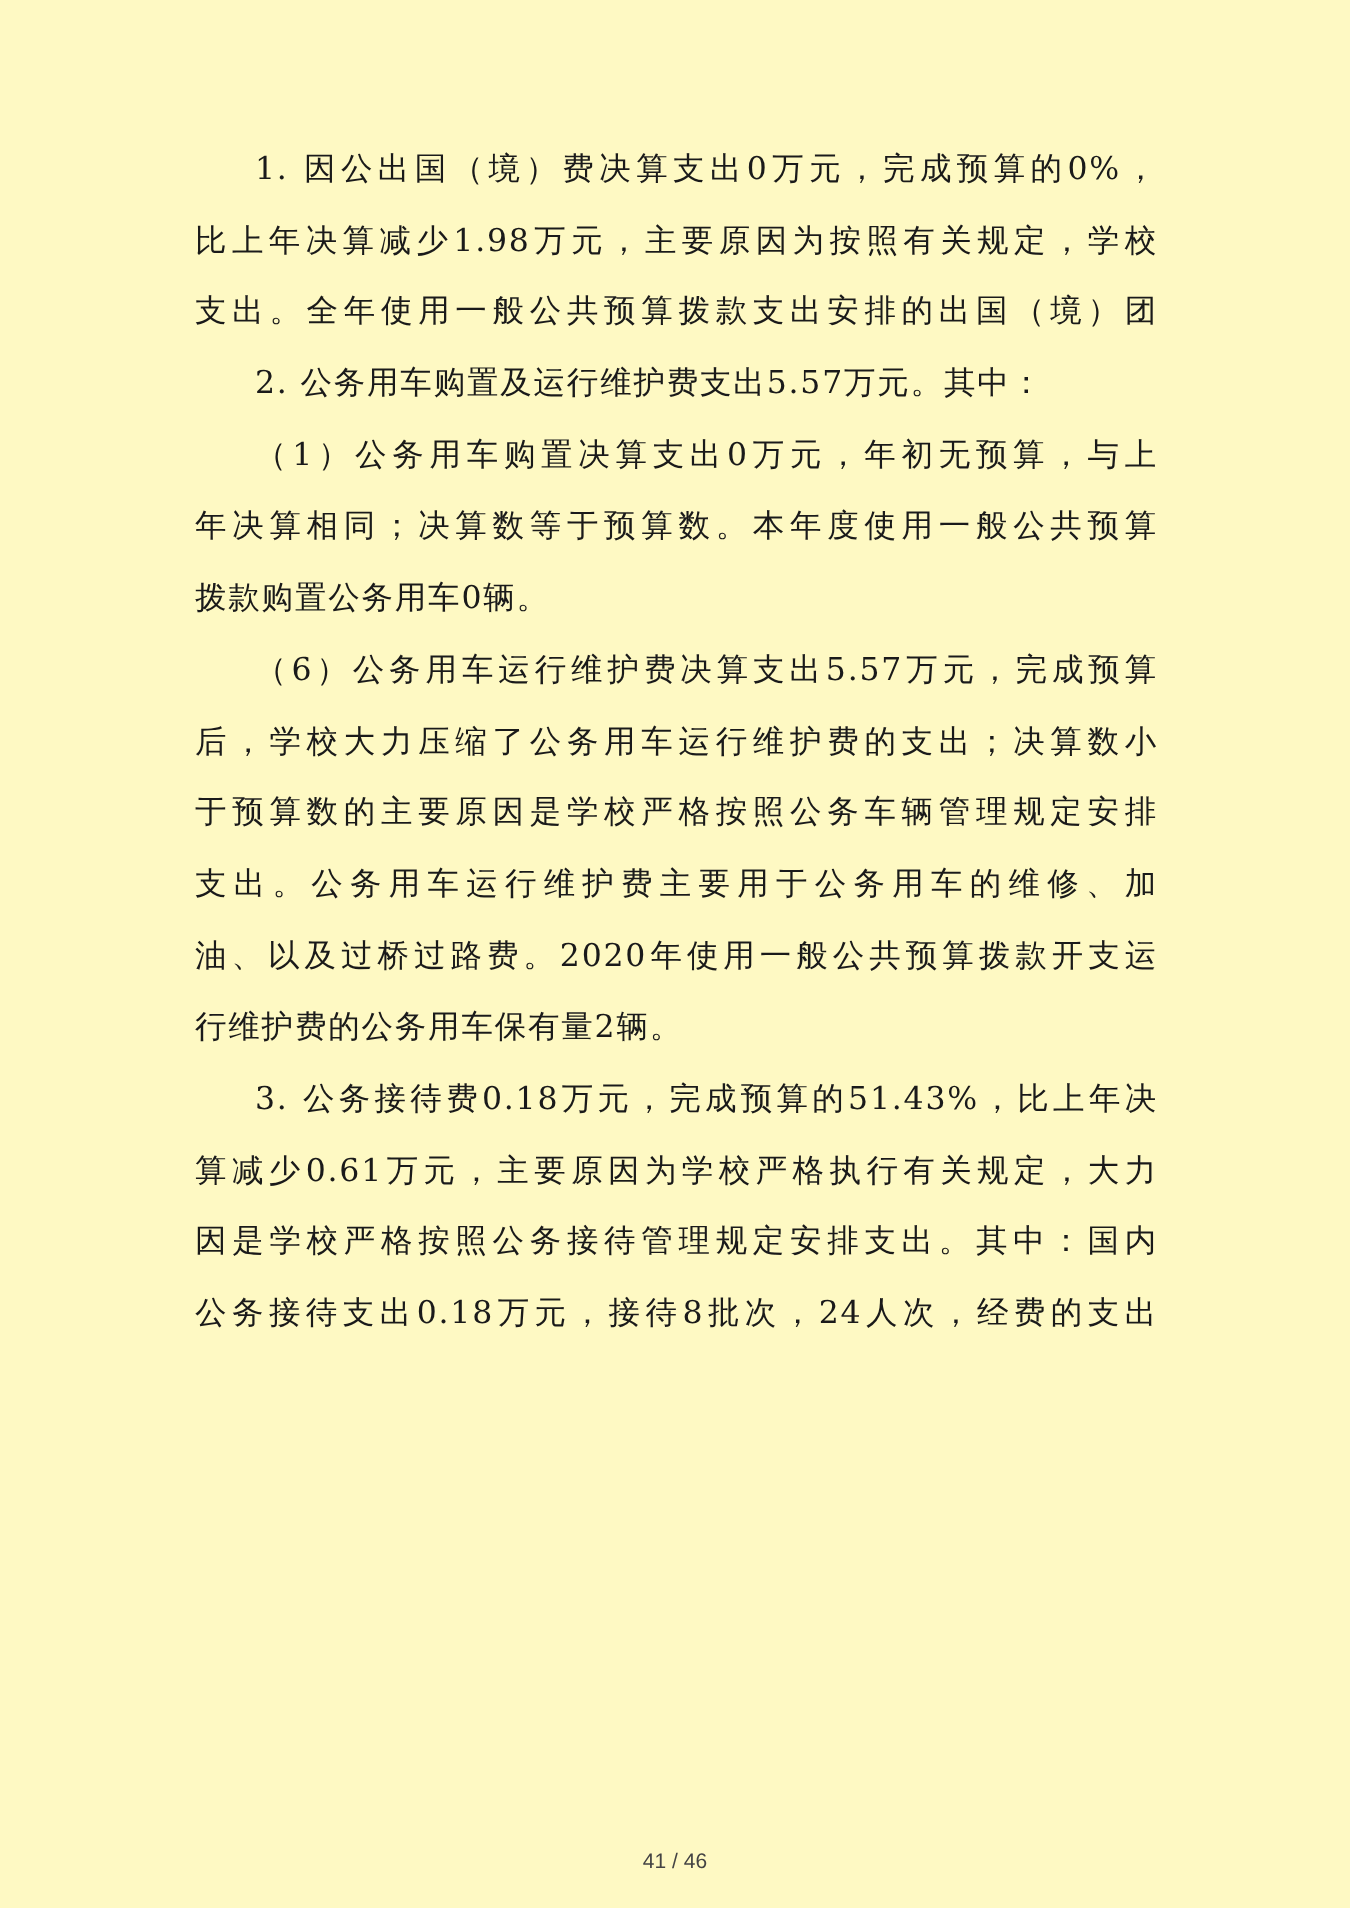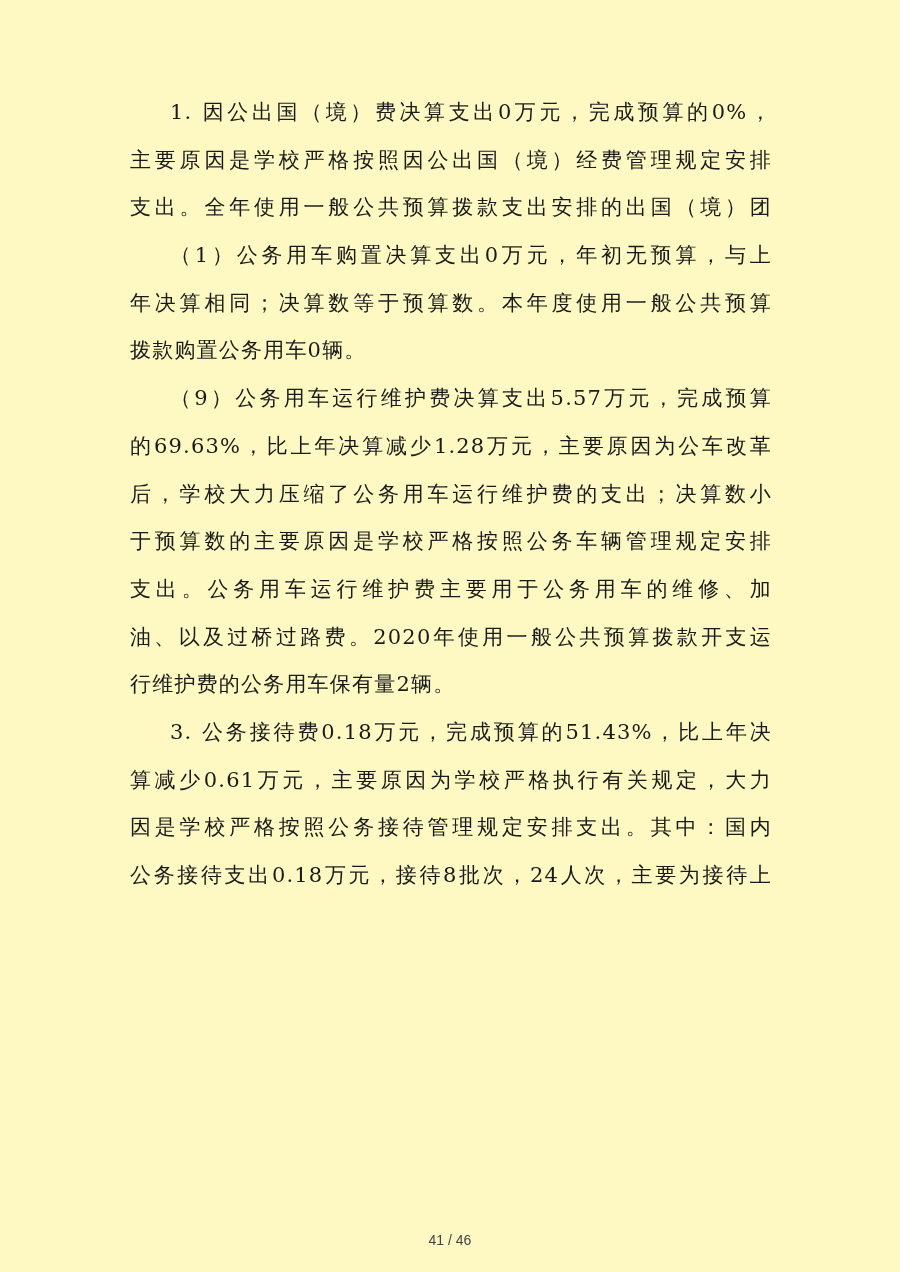--- a/index.html
+++ b/index.html
@@ -24,44 +24,46 @@
   }
 </style>
 </head>
 <body>
 
 <div class="page">
   <div class="content">
 
     <div>
       <div class="line indent">1. 因公出国（境）费决算支出0万元，完成预算的0%，</div>
-      <div class="line">主要原因是学校严格按照因公出国（境）经费管理规定安排</div>
+      <div class="line">比上年决算减少1.98万元，主要原因为按照有关规定，学校</div>
       <div class="line">支出。全年使用一般公共预算拨款支出安排的出国（境）团</div>
     </div>
 
+    <div>
+      <div class="line indent last">2. 公务用车购置及运行维护费支出5.57万元。其中：</div>
+    </div>
 
     <div>
       <div class="line indent">（1）公务用车购置决算支出0万元，年初无预算，与上</div>
       <div class="line">年决算相同；决算数等于预算数。本年度使用一般公共预算</div>
       <div class="line last">拨款购置公务用车0辆。</div>
     </div>
 
     <div>
-      <div class="line indent">（9）公务用车运行维护费决算支出5.57万元，完成预算</div>
-      <div class="line">的69.63%，比上年决算减少1.28万元，主要原因为公车改革</div>
+      <div class="line indent">（6）公务用车运行维护费决算支出5.57万元，完成预算</div>
       <div class="line">后，学校大力压缩了公务用车运行维护费的支出；决算数小</div>
       <div class="line">于预算数的主要原因是学校严格按照公务车辆管理规定安排</div>
       <div class="line">支出。公务用车运行维护费主要用于公务用车的维修、加</div>
       <div class="line">油、以及过桥过路费。2020年使用一般公共预算拨款开支运</div>
       <div class="line last">行维护费的公务用车保有量2辆。</div>
     </div>
 
     <div>
       <div class="line indent">3. 公务接待费0.18万元，完成预算的51.43%，比上年决</div>
       <div class="line">算减少0.61万元，主要原因为学校严格执行有关规定，大力</div>
       <div class="line">因是学校严格按照公务接待管理规定安排支出。其中：国内</div>
-      <div class="line">公务接待支出0.18万元，接待8批次，24人次，主要为接待上</div>
+      <div class="line">公务接待支出0.18万元，接待8批次，24人次，经费的支出</div>
     </div>
 
   </div>
 
   <div class="footer">41 / 46</div>
 </div>
 
 </body></html>

